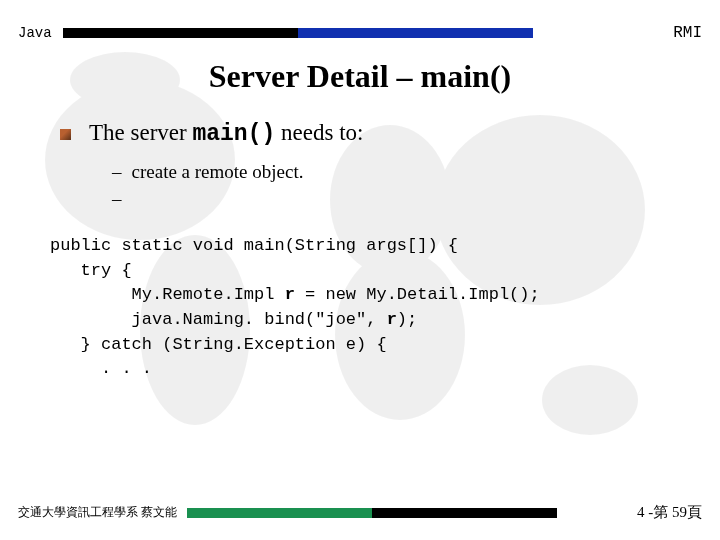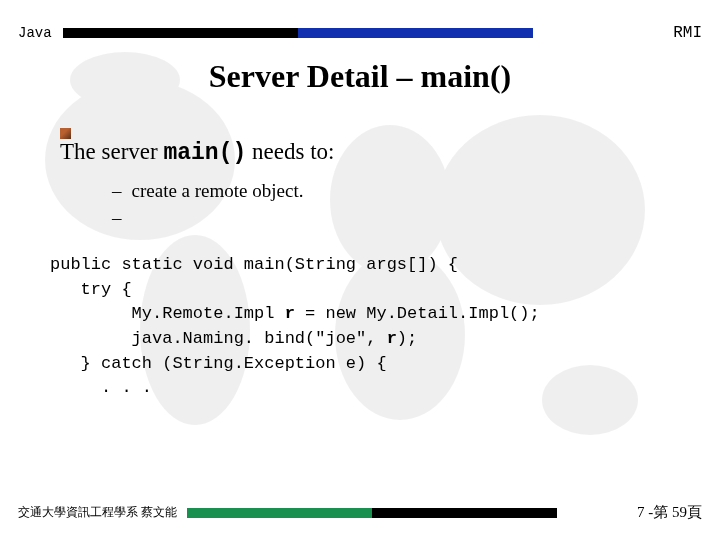--- a/index.html
+++ b/index.html
@@ -66,21 +66,20 @@
       left: 60px;
       right: 30px;
       z-index: 2;
     }
     
     .bullet-main {
       display: flex;
       align-items: baseline;
       margin-bottom: 14px;
       font-size: 23px;
-      flex-direction: column;
     }
     .bullet-main .sq {
       width: 11px;
       height: 11px;
       flex-shrink: 0;
       margin-right: 18px;
       margin-top: 8px;
       background: linear-gradient(135deg, #b86030 40%, #5a3018 100%);
     }
     .bullet-main .txt { }
@@ -188,14 +187,14 @@
 <span>        My.Remote.Impl </span><span class="r">r</span><span> = new My.Detail.Impl();</span>
 <span>        java.Naming. bind("joe", </span><span class="r">r</span><span>);</span>
 <span>   } catch (String.Exception e) {</span>
 <span>     . . .</span></div>
 
 </div>
 
 <div class="footer">
   <span class="footer-left">交通大學資訊工程學系 蔡文能</span>
   <div class="footer-bar"></div>
-  <span class="footer-right">7 -第 59頁</span>
+  <span class="footer-right">4 -第 59頁</span>
 </div>
 
 </body></html>

